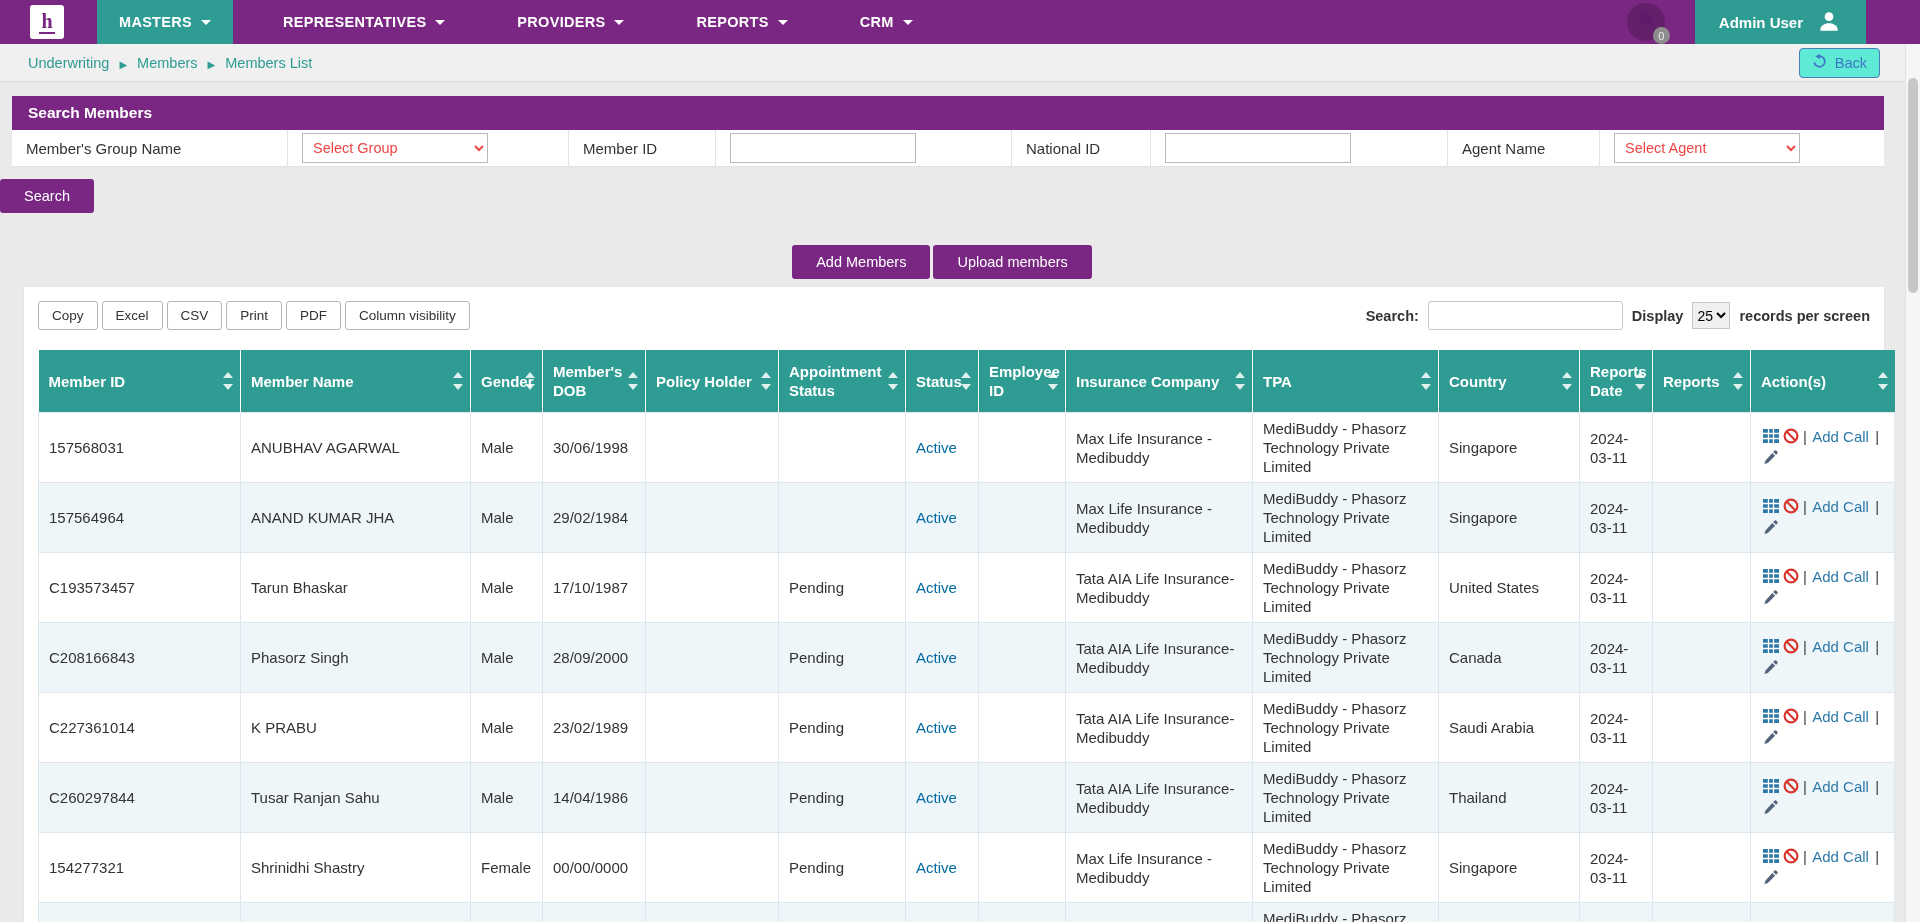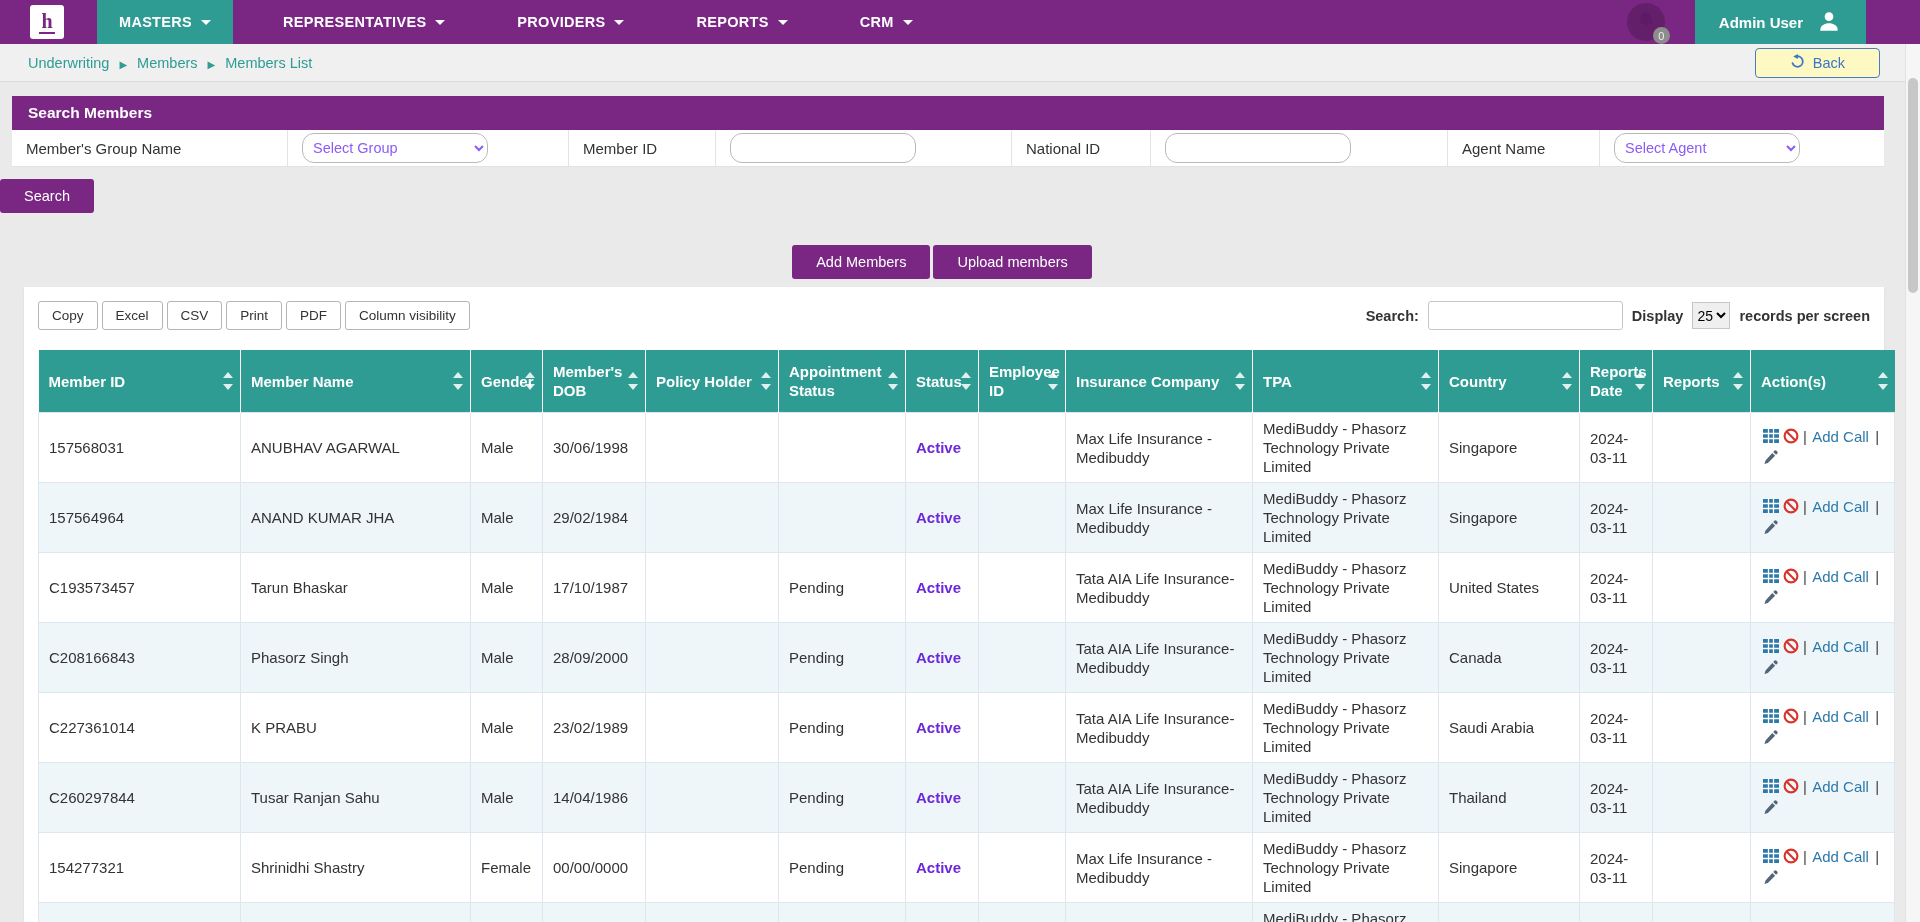--- a/index.html
+++ b/index.html
@@ -24,32 +24,32 @@
   .badge{position:absolute;right:-5px;bottom:-3px;min-width:17px;height:17px;border-radius:50%;
     background:#8d8d8d;color:#efefef;font-size:11px;display:flex;align-items:center;justify-content:center;padding:0 3px}
   .admin{background:#2E9C93;align-self:stretch;display:flex;align-items:center;gap:13px;
     padding:0 24px;color:#fff;font-weight:700;font-size:15px;cursor:pointer}
 
   
   .breadcrumb-bar{height:38px;background:#F0F0F0;border-bottom:1px solid #DBDBDB;
     display:flex;align-items:center;padding:0 40px 0 28px}
   .bc-link{color:#2E9C93;font-size:14.5px;cursor:pointer;text-decoration:none}
   .bc-sep{color:#2E9C93;font-size:10px;margin:0 10px}
-  .back-btn{margin-left:auto;display:flex;align-items:center;gap:8px;background:#fef9c3;
-    border:1px solid #4A7EBB;color:#3C76C5;font-size:14.5px;padding:5px 34px;border-radius:4px;cursor:pointer}
+  .back-btn{margin-left:auto;display:flex;align-items:center;gap:8px;background:#5eead4;
+    border:1px solid #4A7EBB;color:#3C76C5;font-size:14.5px;padding:5px 12px;border-radius:4px;cursor:pointer}
 
   
   .search-section{margin:14px 36px 0 12px}
   .search-header{background:#7A2683;color:#fff;font-weight:700;font-size:15.5px;padding:8px 16px}
   .search-form{background:#fff;display:flex;align-items:stretch;border-bottom:1px solid #E2E2E2}
   .sf-cell{display:flex;align-items:center;height:36px;padding:8px 14px;border-right:1px solid #E4E4E4;
     font-size:15px;color:#333;flex:0 0 auto}
   .sf-cell:last-child{border-right:none;flex:1 1 auto}
   .search-form select,.search-form input{height:30px;width:186px;border:1px solid #B9B9B9;
-    border-radius:12px;font-size:14.5px;color:#8b5cf6;padding:0 6px;background:#fff;
+    border-radius:0;font-size:14.5px;color:#ef4444;padding:0 6px;background:#fff;
     font-family:"Liberation Sans",sans-serif}
   .search-btn-row{display:flex;justify-content:flex-start;margin:12px 36px 0 0}
   .btn-purple{background:#7A2683;color:#fff;border:none;border-radius:3px;font-size:14.5px;
     padding:9px 24px;cursor:pointer;font-family:"Liberation Sans",sans-serif}
 
   
   .page-actions{display:flex;justify-content:center;gap:3px;margin:32px 36px 8px 0}
 
   
   .card{margin:0 36px 0 24px;background:#fff;padding:14px 14px 20px;box-shadow:0 1px 2px rgba(0,0,0,.08)}
@@ -69,21 +69,21 @@
     line-height:19px;vertical-align:middle;overflow:hidden}
   thead th:last-child{border-right:none}
   .sort{position:absolute;right:7px;top:50%;margin-top:-9px;width:10px;height:18px}
   .sort::before{content:"";position:absolute;left:0;top:0;border-left:5px solid transparent;
     border-right:5px solid transparent;border-bottom:6px solid rgba(255,255,255,.85)}
   .sort::after{content:"";position:absolute;left:0;bottom:0;border-left:5px solid transparent;
     border-right:5px solid transparent;border-top:6px solid rgba(255,255,255,.85)}
   tbody td{border:1px solid #DDE7ED;font-size:15px;color:#333;padding:6px 10px;height:69px;
     vertical-align:middle;line-height:19px;overflow:hidden;background:#fff}
   tr.alt td{background:#EFF6FA}
-  td.status-active{color:#6d28d9;font-weight:700}
+  td.status-active{color:#0369a1;font-weight:400}
   .actions-cell{color:#333}
   .aicon{display:inline-block;vertical-align:-2px;margin:0 2px;cursor:pointer}
   .add-call{color:#2E79A8;cursor:pointer}
   .pipe{color:#444;margin:0 2px}
 
   
   .scrollbar{position:fixed;top:44px;right:0;width:15px;bottom:0;background:#F6F6F6;
     border-left:1px solid #E2E2E2}
   .scroll-thumb{position:absolute;left:2px;right:2px;top:34px;height:215px;background:#C7C7C7;border-radius:6px}
 </style>

